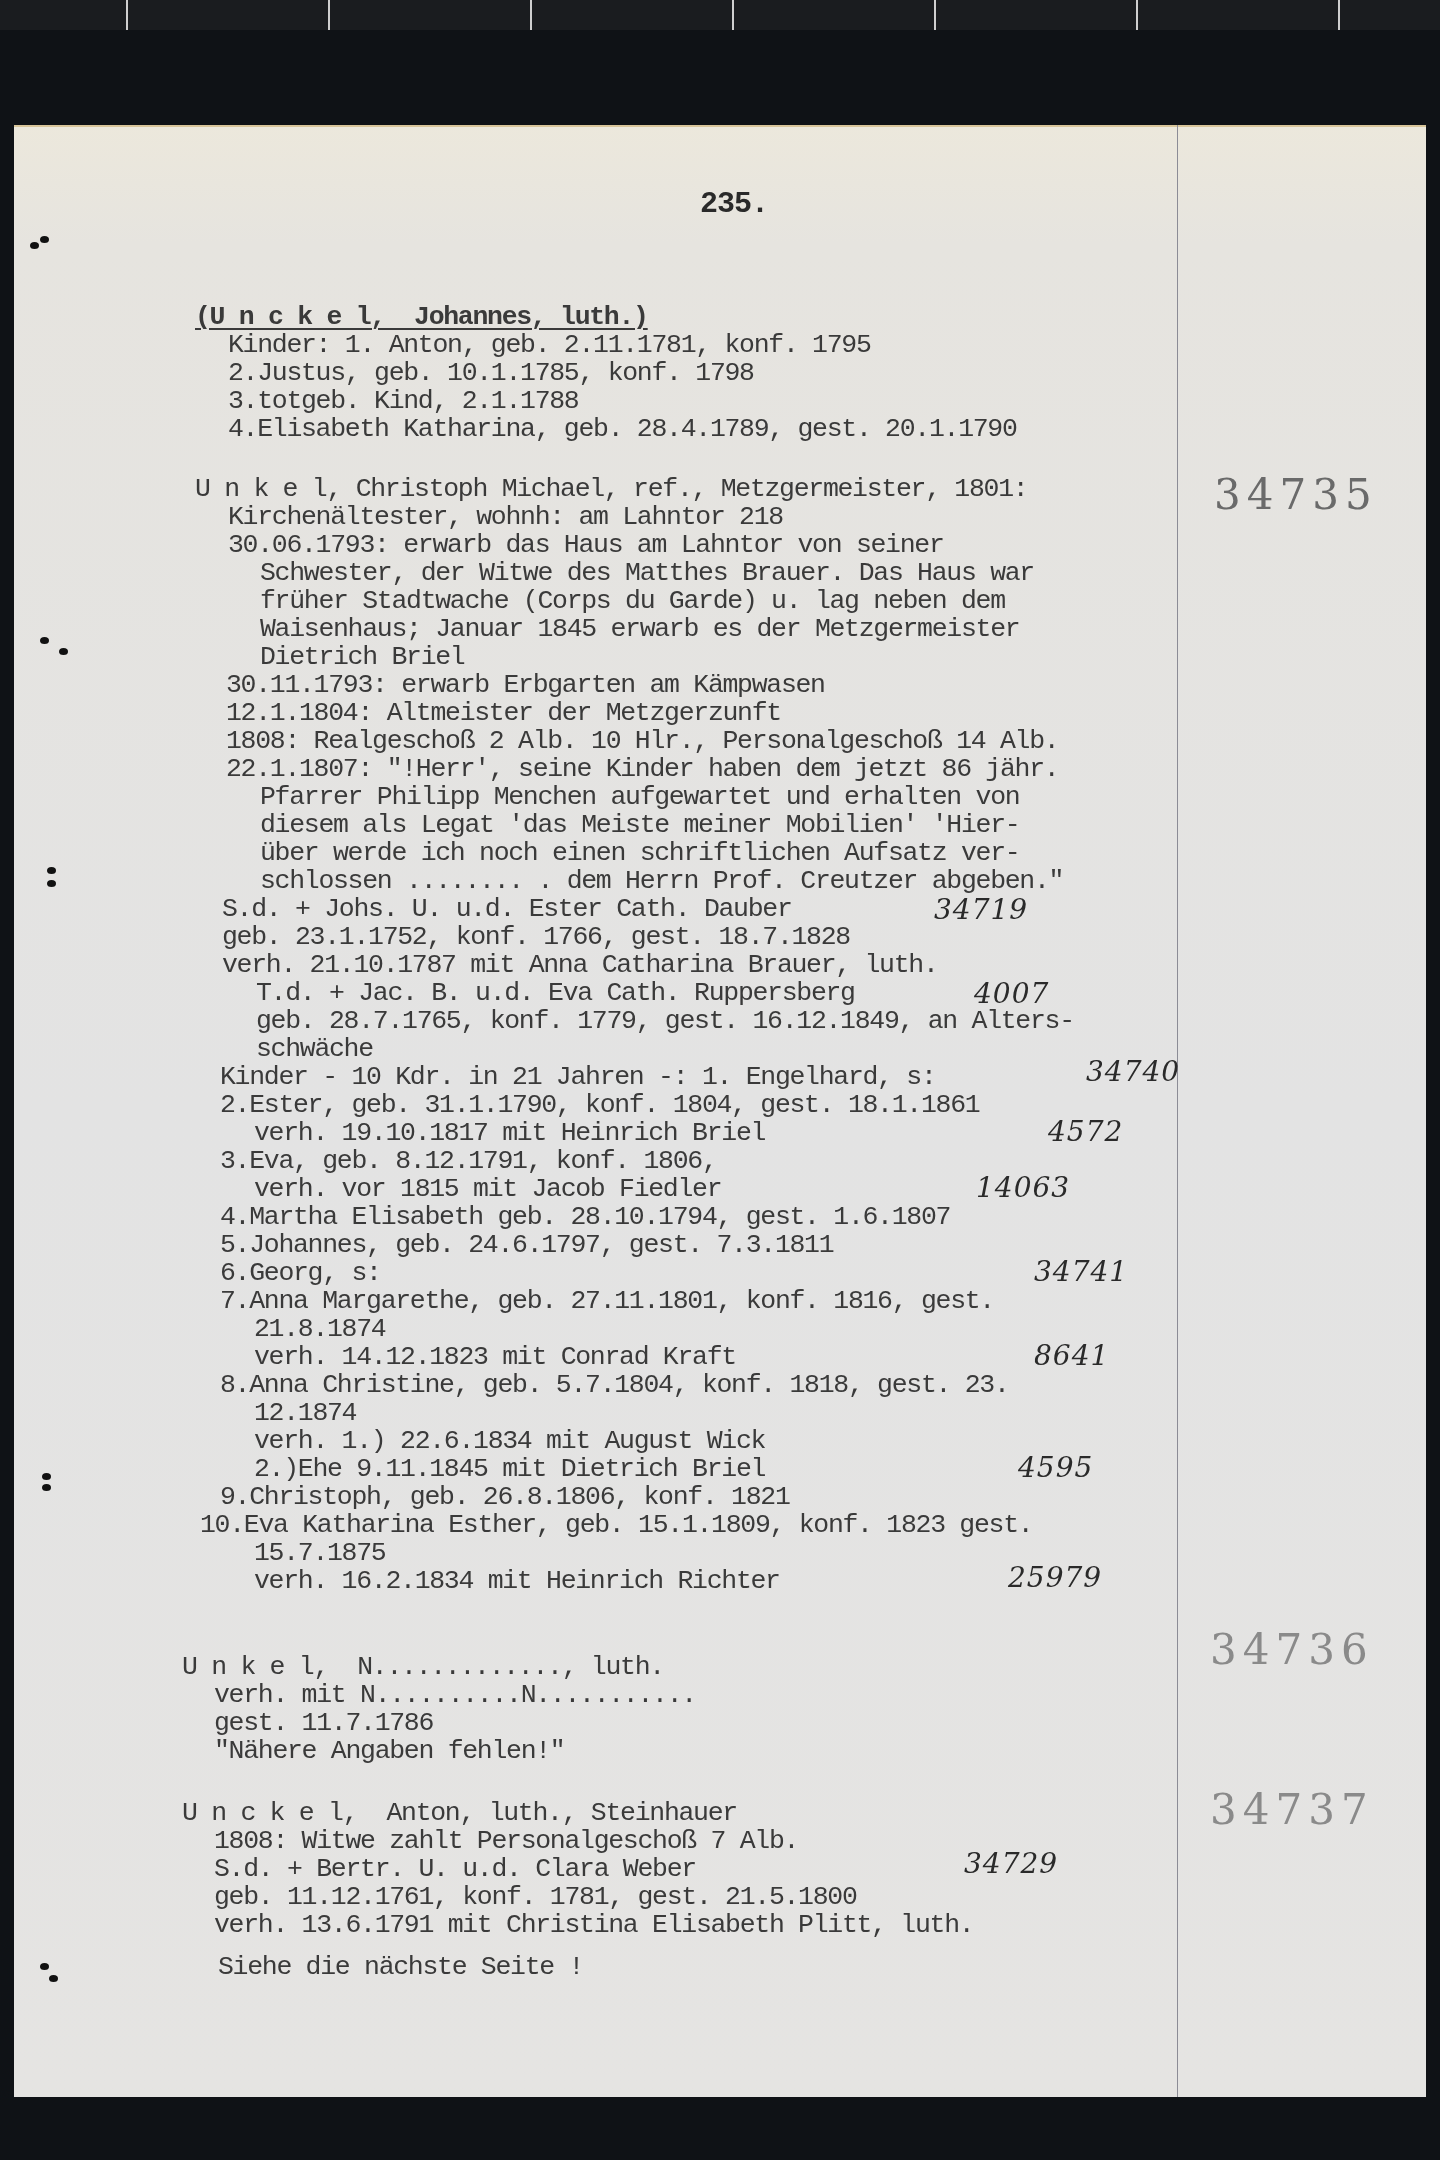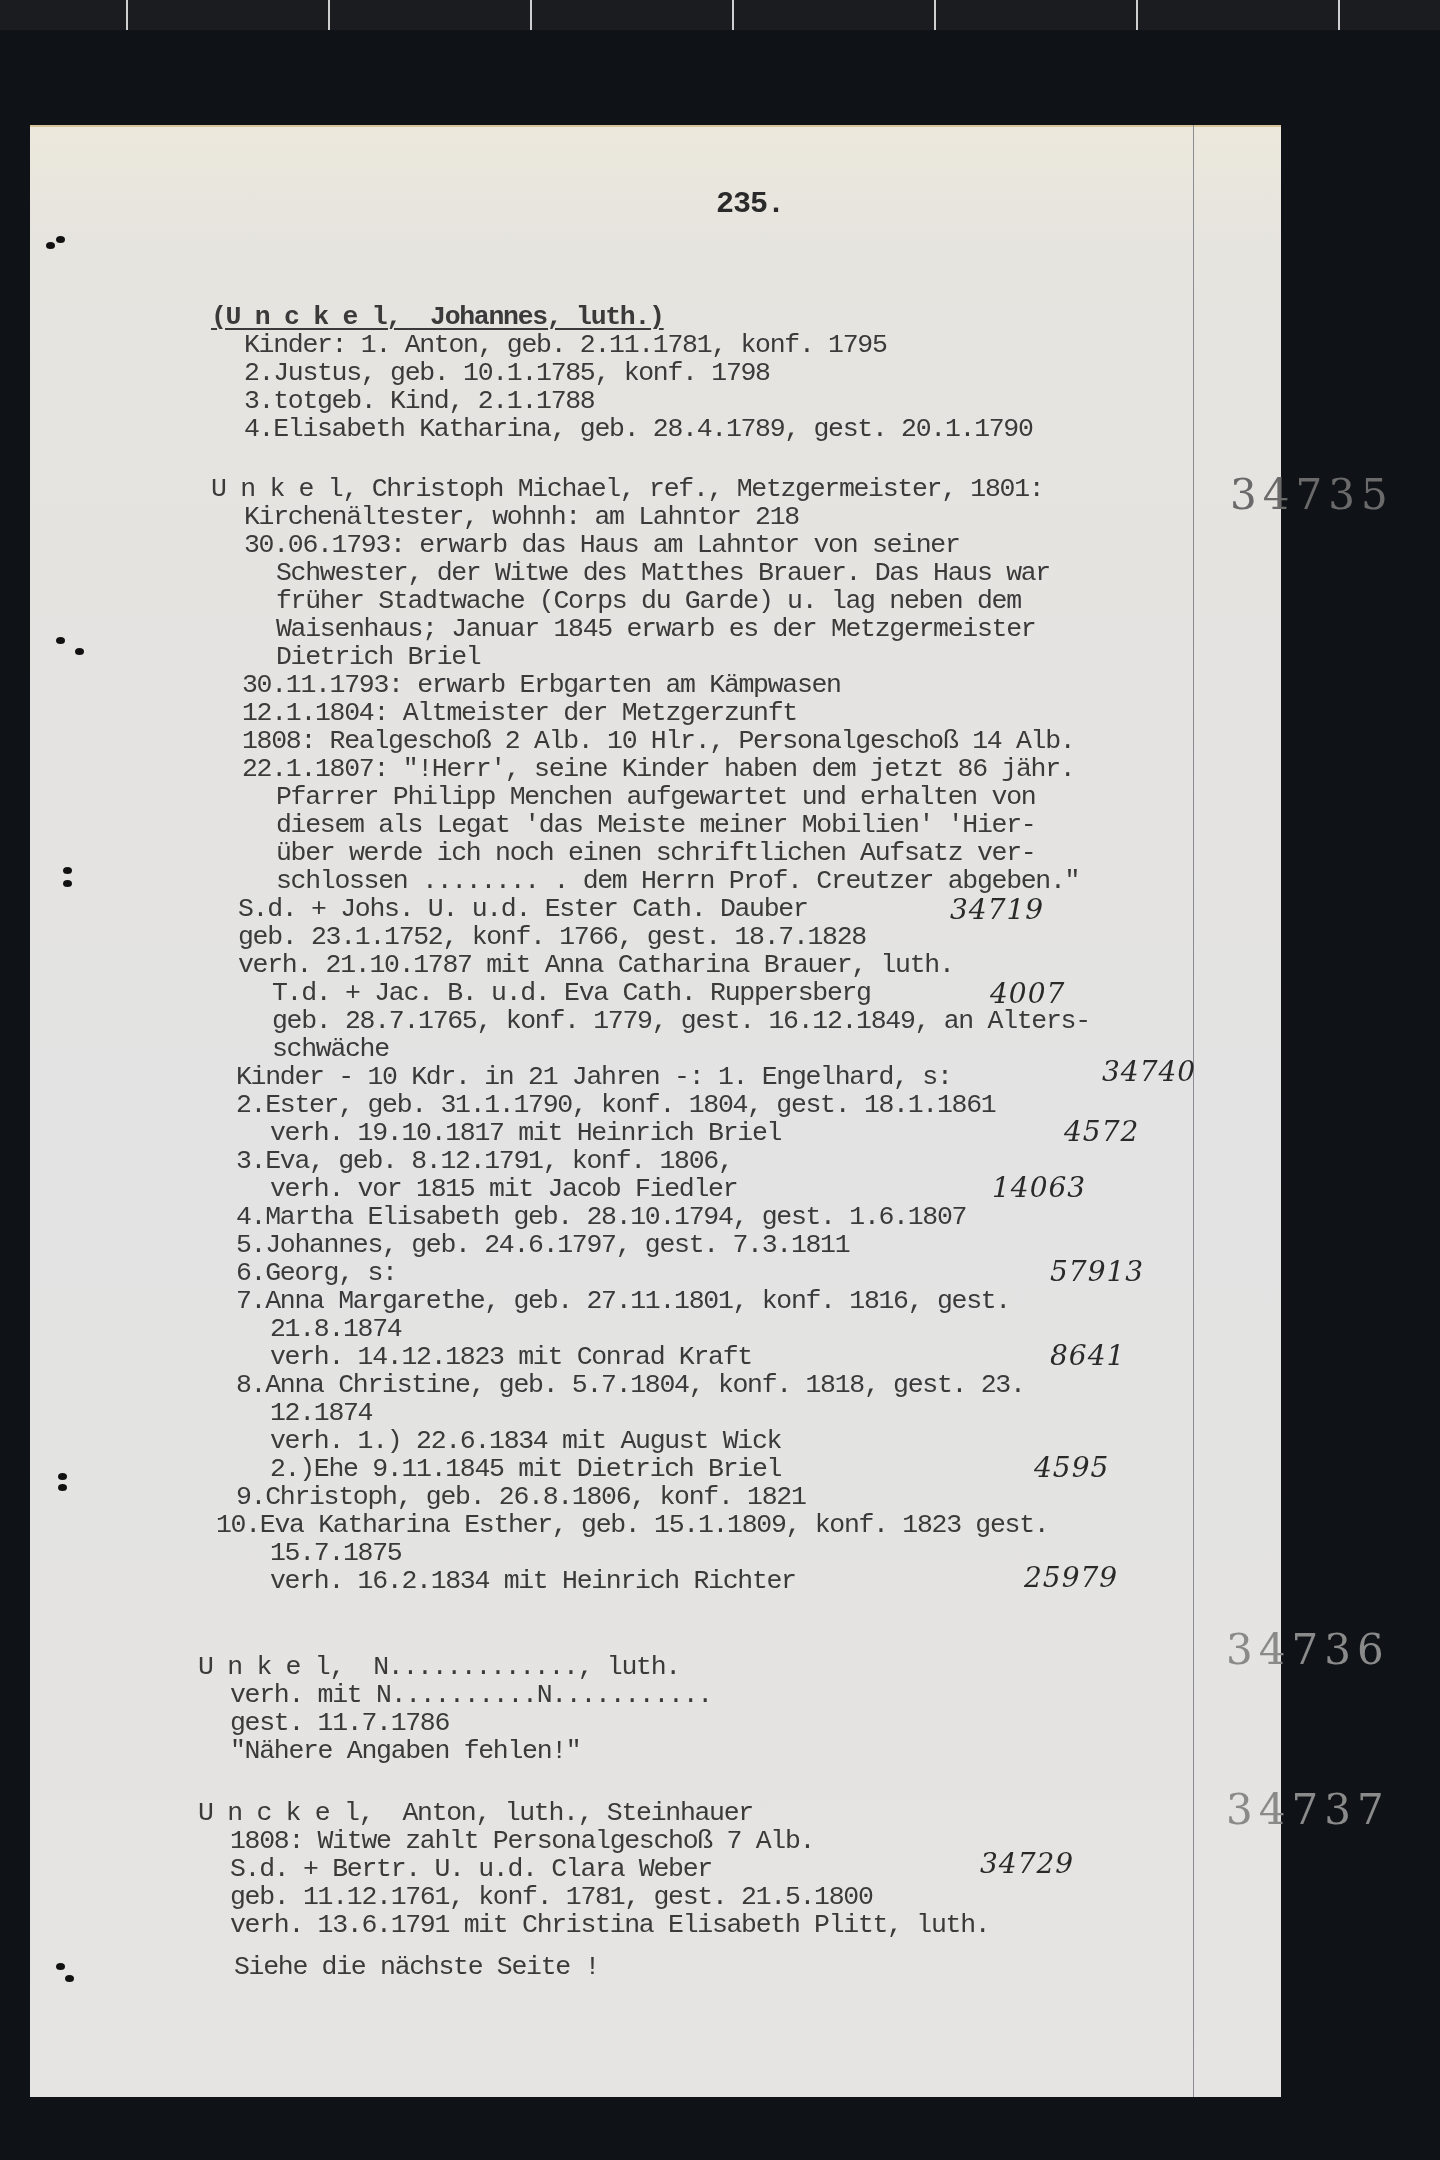--- a/index.html
+++ b/index.html
@@ -7,21 +7,21 @@
     width:1440px; height:2160px; position:relative; overflow:hidden;
     background:#0f1216;
     font-family:"Liberation Mono", "DejaVu Sans Mono", monospace;
   }
   .film-top {
     position:absolute; left:0; top:0; width:1440px; height:30px;
     background:#1a1c1f;
   }
   .film-tick { position:absolute; top:0; width:2px; height:30px; background:#cfcfcf; }
   .page {
-    position:absolute; left:30px; top:125px; width:1251px; height:1972px;
+    position:absolute; left:14px; top:125px; width:1412px; height:1972px;
     background:linear-gradient(180deg,#ece8dc 0%, #e6e4df 6%, #e3e3e3 50%, #e5e4e2 100%);
     box-shadow: inset 0 2px 0 #d8c59a;
   }
   .margin-line {
     position:absolute; left:1163px; top:0; width:1px; height:100%;
     background:#8c8c96;
   }
   .page-number {
     position:absolute; left:686px; top:62px; font-size:30px; color:#2a2a2a;
     font-weight:bold; letter-spacing:-1px;
@@ -108,21 +108,21 @@
     <div class="hand" style="left:1072px;top:930px">34740</div>
     <div class="line" style="left:206px;top:966px">2.Ester, geb. 31.1.1790, konf. 1804, gest. 18.1.1861</div>
     <div class="line" style="left:240px;top:994px">verh. 19.10.1817 mit Heinrich Briel</div>
     <div class="hand" style="left:1034px;top:990px">4572</div>
     <div class="line" style="left:206px;top:1022px">3.Eva, geb. 8.12.1791, konf. 1806,</div>
     <div class="line" style="left:240px;top:1050px">verh. vor 1815 mit Jacob Fiedler</div>
     <div class="hand" style="left:962px;top:1046px">14063</div>
     <div class="line" style="left:206px;top:1078px">4.Martha Elisabeth geb. 28.10.1794, gest. 1.6.1807</div>
     <div class="line" style="left:206px;top:1106px">5.Johannes, geb. 24.6.1797, gest. 7.3.1811</div>
     <div class="line" style="left:206px;top:1134px">6.Georg, s:</div>
-    <div class="hand" style="left:1020px;top:1130px">57913</div>
+    <div class="hand" style="left:1020px;top:1130px">34741</div>
     <div class="line" style="left:206px;top:1162px">7.Anna Margarethe, geb. 27.11.1801, konf. 1816, gest.</div>
     <div class="line" style="left:240px;top:1190px">21.8.1874</div>
     <div class="line" style="left:240px;top:1218px">verh. 14.12.1823 mit Conrad Kraft</div>
     <div class="hand" style="left:1020px;top:1214px">8641</div>
     <div class="line" style="left:206px;top:1246px">8.Anna Christine, geb. 5.7.1804, konf. 1818, gest. 23.</div>
     <div class="line" style="left:240px;top:1274px">12.1874</div>
     <div class="line" style="left:240px;top:1302px">verh. 1.) 22.6.1834 mit August Wick</div>
     <div class="line" style="left:240px;top:1330px">2.)Ehe 9.11.1845 mit Dietrich Briel</div>
     <div class="hand" style="left:1004px;top:1326px">4595</div>
     <div class="line" style="left:206px;top:1358px">9.Christoph, geb. 26.8.1806, konf. 1821</div>

